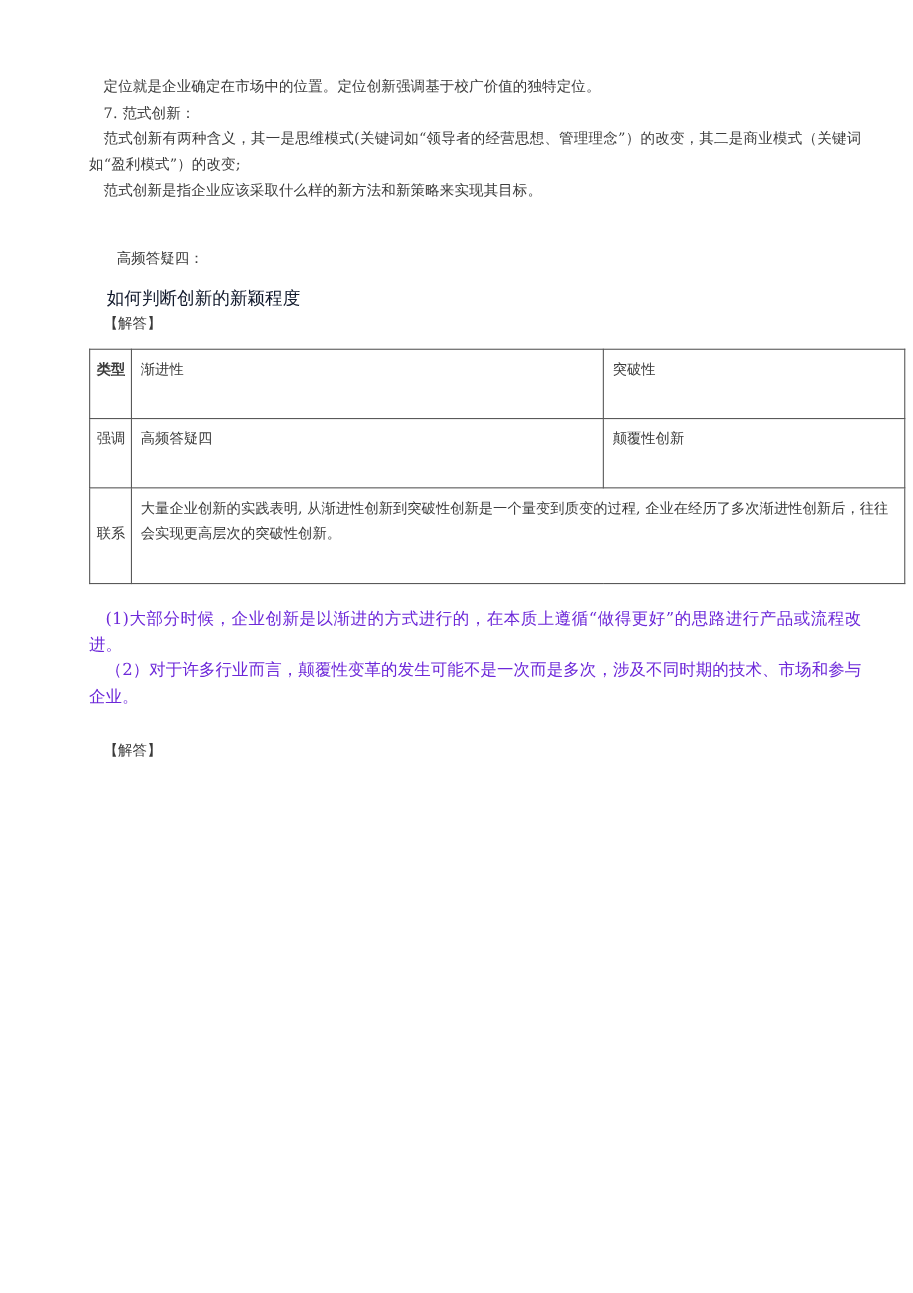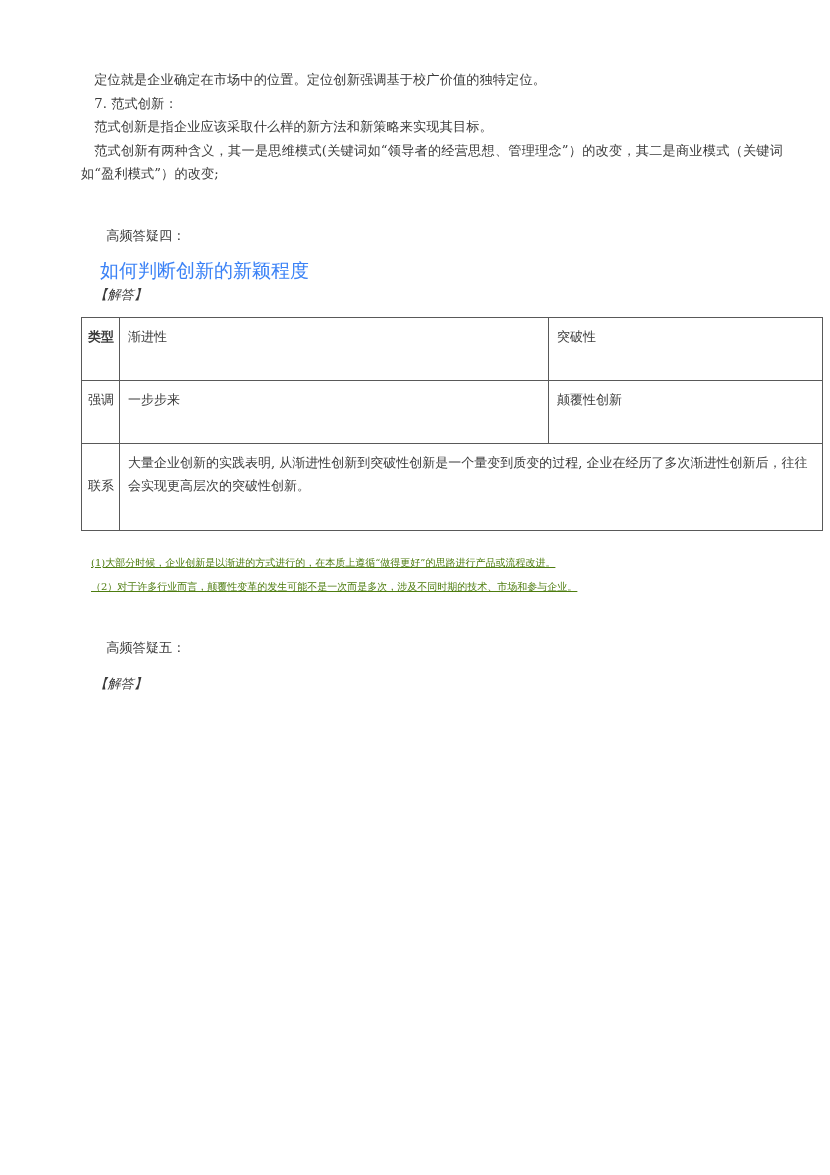--- a/index.html
+++ b/index.html
@@ -48,33 +48,32 @@
 
   
   .qa-label {
     font-size: 13.2px;
     line-height: 23.5px;
     color: #3b3b3b;
     text-indent: 1em;
     margin: 12px;
   }
   .qa-title {
-    font-size: 19px;
+    font-size: 16px;
     line-height: 23.5px;
-    color: #3b82f6;
+    color: #0f172a;
     text-indent: 1em;
     margin: 0;
   }
   .qa-answer {
     font-size: 13.2px;
     line-height: 23.5px;
     color: #3b3b3b;
     text-indent: 1em;
     margin: 0;
-    font-style: italic;
   }
 
   
   .cmp-table {
     border-collapse: collapse;
     width: 700px;
     table-layout: fixed;
     margin-top: 11px;
     margin-bottom: 0;
     margin-left: 0;
@@ -115,75 +114,73 @@
 
   
   .note-head {
     font-size: 13.2px;
     line-height: 23.5px;
     color: #3b3b3b;
     text-indent: 1em;
     margin: 0;
   }
   .note-item {
-    font-size: 10px;
+    font-size: 15px;
     line-height: 23.5px;
-    color: #4d7c0f;
+    color: #6d28d9;
     text-indent: 1em;
     margin: 0;
     text-align: justify;
-    text-decoration: underline;
   }
 </style>
 </head>
 <body>
 
 <div class="page">
   <div class="content">
 
     <p class="para indent-1">定位就是企业确定在市场中的位置。定位创新强调基于校广价值的独特定位。</p>
 
     <p class="para indent-1">7. 范式创新：</p>
 
+    <p class="para indent-1">范式创新有两种含义，其一是思维模式(关键词如“领导者的经营思想、管理理念”）的改变，其二是商业模式（关键词如“盈利模式”）的改变;</p>
+
     <p class="para indent-1">范式创新是指企业应该采取什么样的新方法和新策略来实现其目标。</p>
-
-    <p class="para indent-1">范式创新有两种含义，其一是思维模式(关键词如“领导者的经营思想、管理理念”）的改变，其二是商业模式（关键词如“盈利模式”）的改变;</p>
 
     <div class="spacer-lg"></div>
 
     <p class="qa-label">高频答疑四：</p>
     <p class="qa-title">如何判断创新的新颖程度</p>
     <p class="qa-answer">【解答】</p>
 
     <table class="cmp-table">
       <tbody>
         <tr class="row-head">
           <td class="col-label">类型</td>
           <td class="col-a">渐进性</td>
           <td class="col-b">突破性</td>
         </tr>
 
 
         <tr class="row-emph">
           <td class="col-label">强调</td>
-          <td class="col-a">一步步来</td>
+          <td class="col-a">高频答疑四</td>
           <td class="col-b">颠覆性创新</td>
         </tr>
 
         <tr class="row-rel">
           <td class="col-label vcenter-label">联系</td>
           <td colspan="2">大量企业创新的实践表明, 从渐进性创新到突破性创新是一个量变到质变的过程, 企业在经历了多次渐进性创新后，往往会实现更高层次的突破性创新。</td>
         </tr>
       </tbody>
     </table>
 
     <div class="spacer-md"></div>
 
     <p class="note-item">(1)大部分时候，企业创新是以渐进的方式进行的，在本质上遵循“做得更好”的思路进行产品或流程改进。</p>
     <p class="note-item">（2）对于许多行业而言，颠覆性变革的发生可能不是一次而是多次，涉及不同时期的技术、市场和参与企业。</p>
 
     <div class="spacer-lg"></div>
 
-    <p class="qa-label">高频答疑五：</p>
     <p class="qa-answer">【解答】</p>
 
   </div>
 </div>
 
 </body></html>

